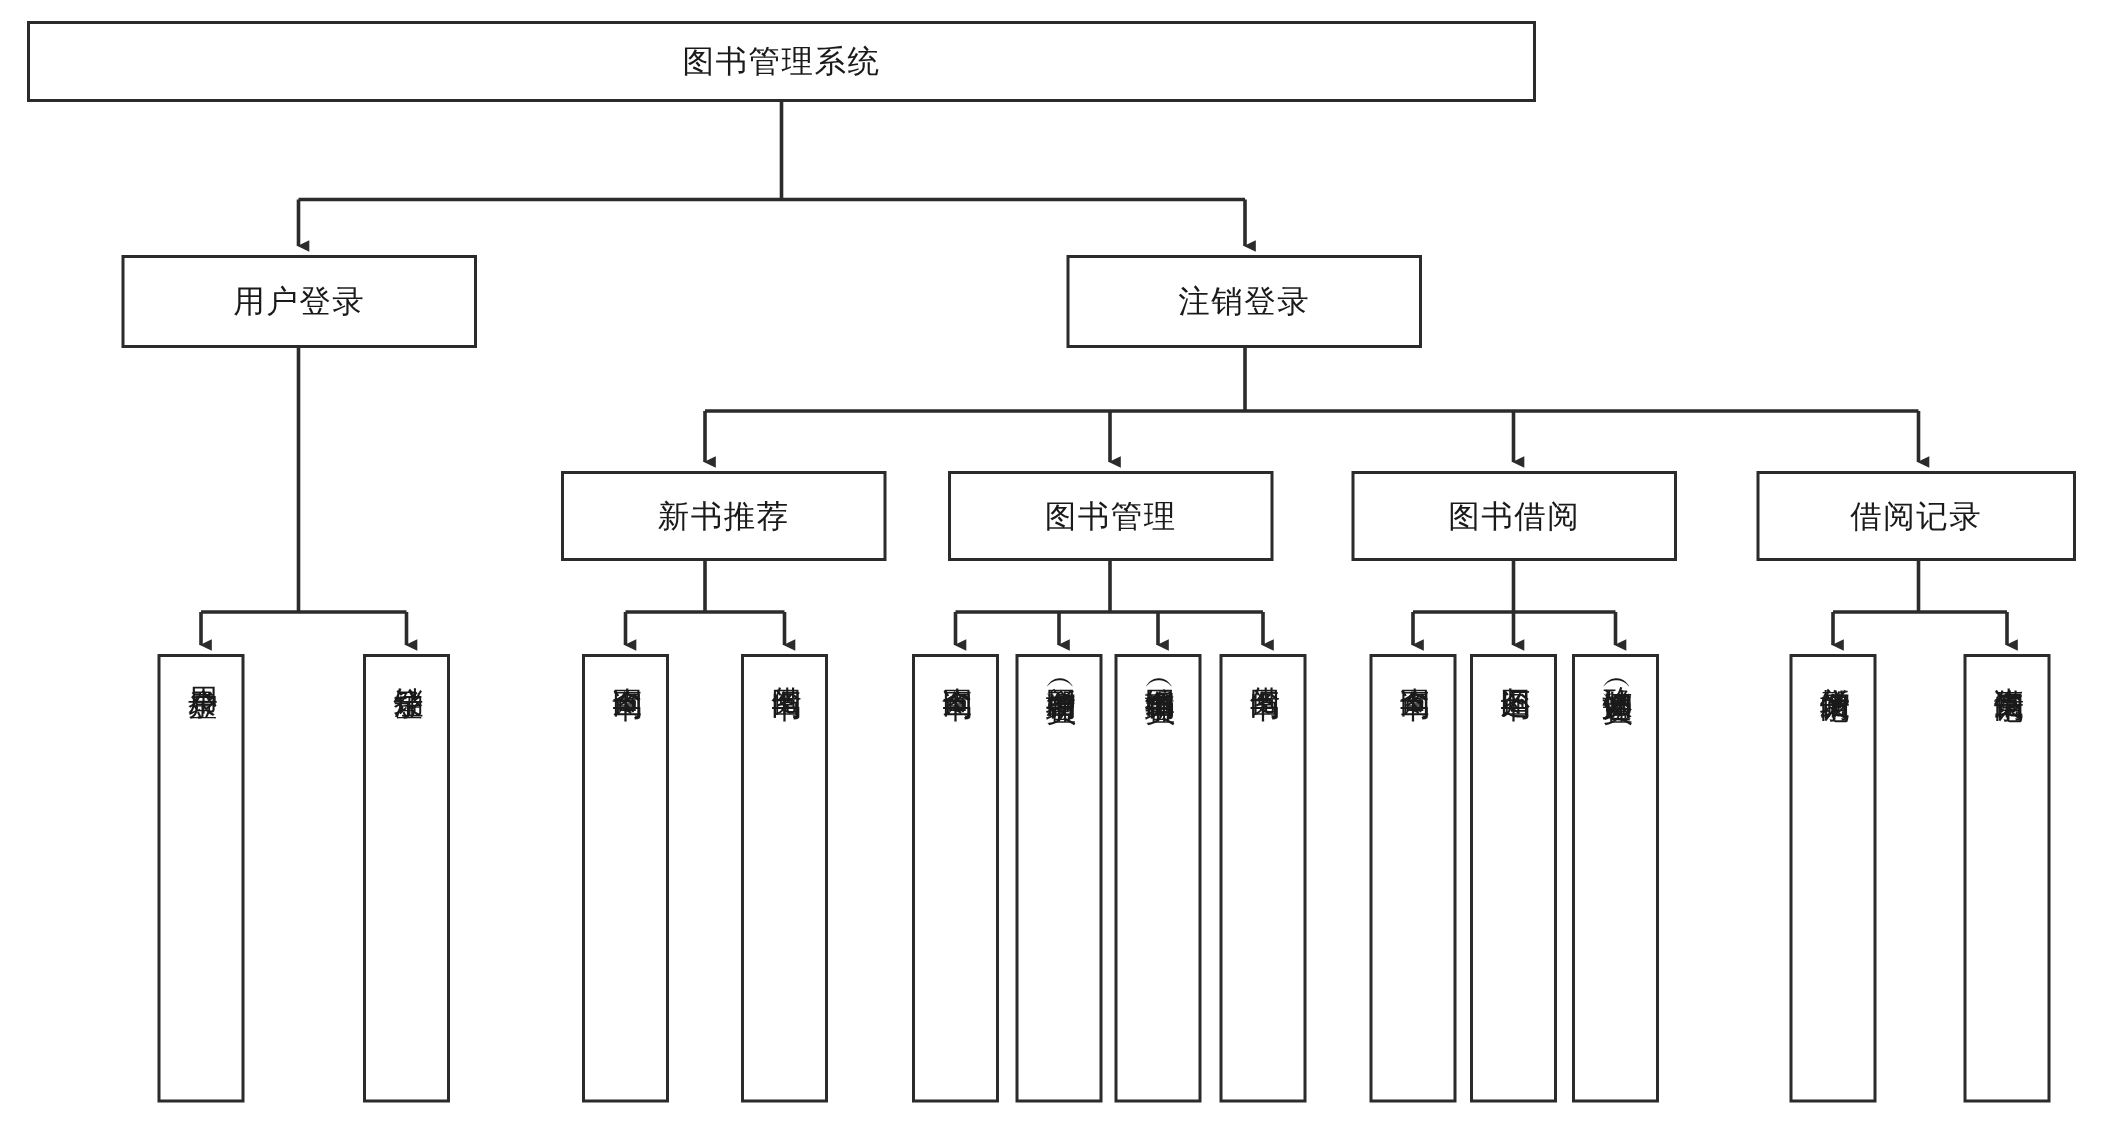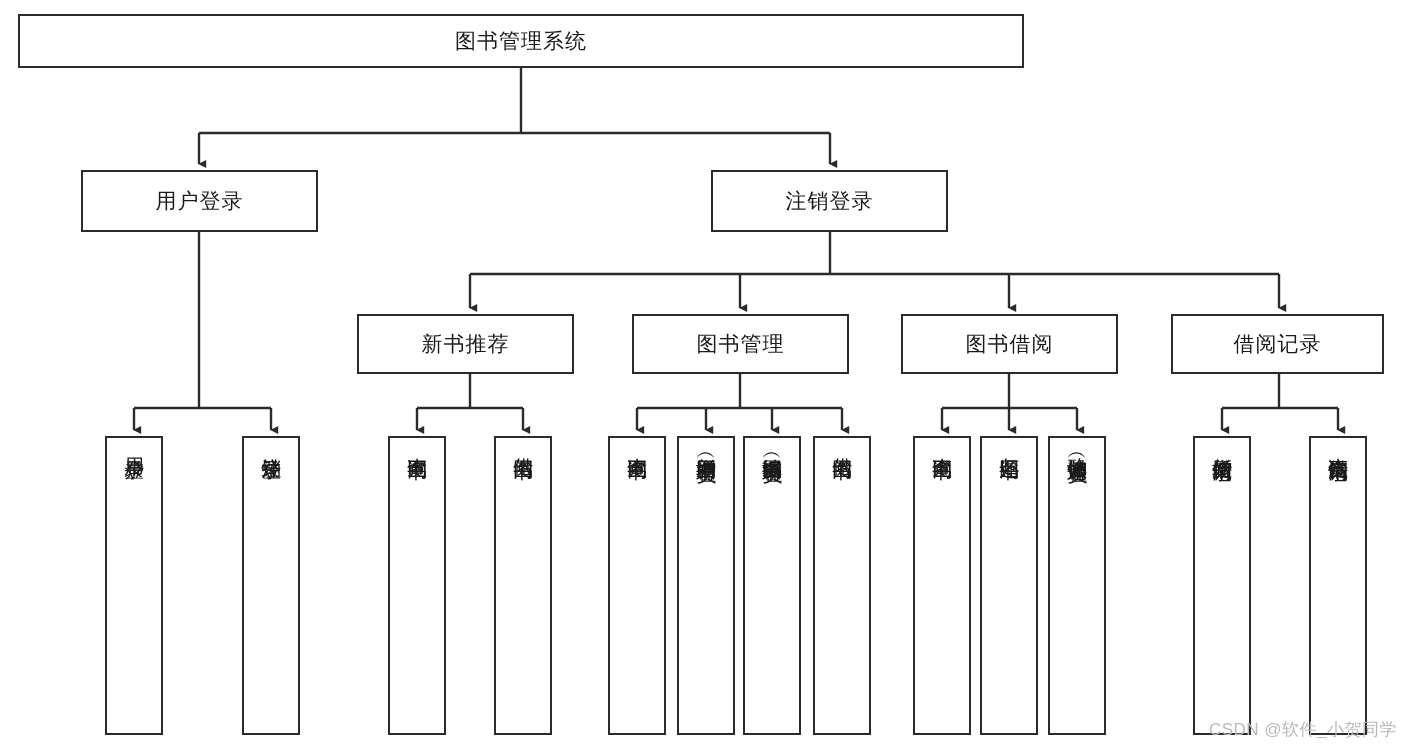--- a/index.html
+++ b/index.html
@@ -120,21 +120,21 @@
     <span>图书管理系统</span>
   </div>
 
   <div class="node h" style="left:81px; top:170px; width:237px; height:62px;">
     <span>用户登录</span>
   </div>
   <div class="node h" style="left:711px; top:170px; width:237px; height:62px;">
     <span>注销登录</span>
   </div>
 
-  <div class="node h" style="left:357px; top:314px; width:217px; height:60px;">
+  <div class="node h" style="left:374px; top:314px; width:217px; height:60px;">
     <span>新书推荐</span>
   </div>
   <div class="node h" style="left:632px; top:314px; width:217px; height:60px;">
     <span>图书管理</span>
   </div>
   <div class="node h" style="left:901px; top:314px; width:217px; height:60px;">
     <span>图书借阅</span>
   </div>
   <div class="node h" style="left:1171px; top:314px; width:213px; height:60px;">
     <span>借阅记录</span>
@@ -177,15 +177,14 @@
     <span class="vtext">确认归还（管理员）</span>
   </div>
 
   <div class="node v" style="left:1193px; top:436px; width:58px; height:299px;">
     <span class="vtext">新增借阅记录</span>
   </div>
   <div class="node v" style="left:1309px; top:436px; width:58px; height:299px;">
     <span class="vtext">查询借阅记录</span>
   </div>
 
-  <div class="watermark">CSDN @软件_小贺同学</div>
 
 </div>
 
 </body></html>

